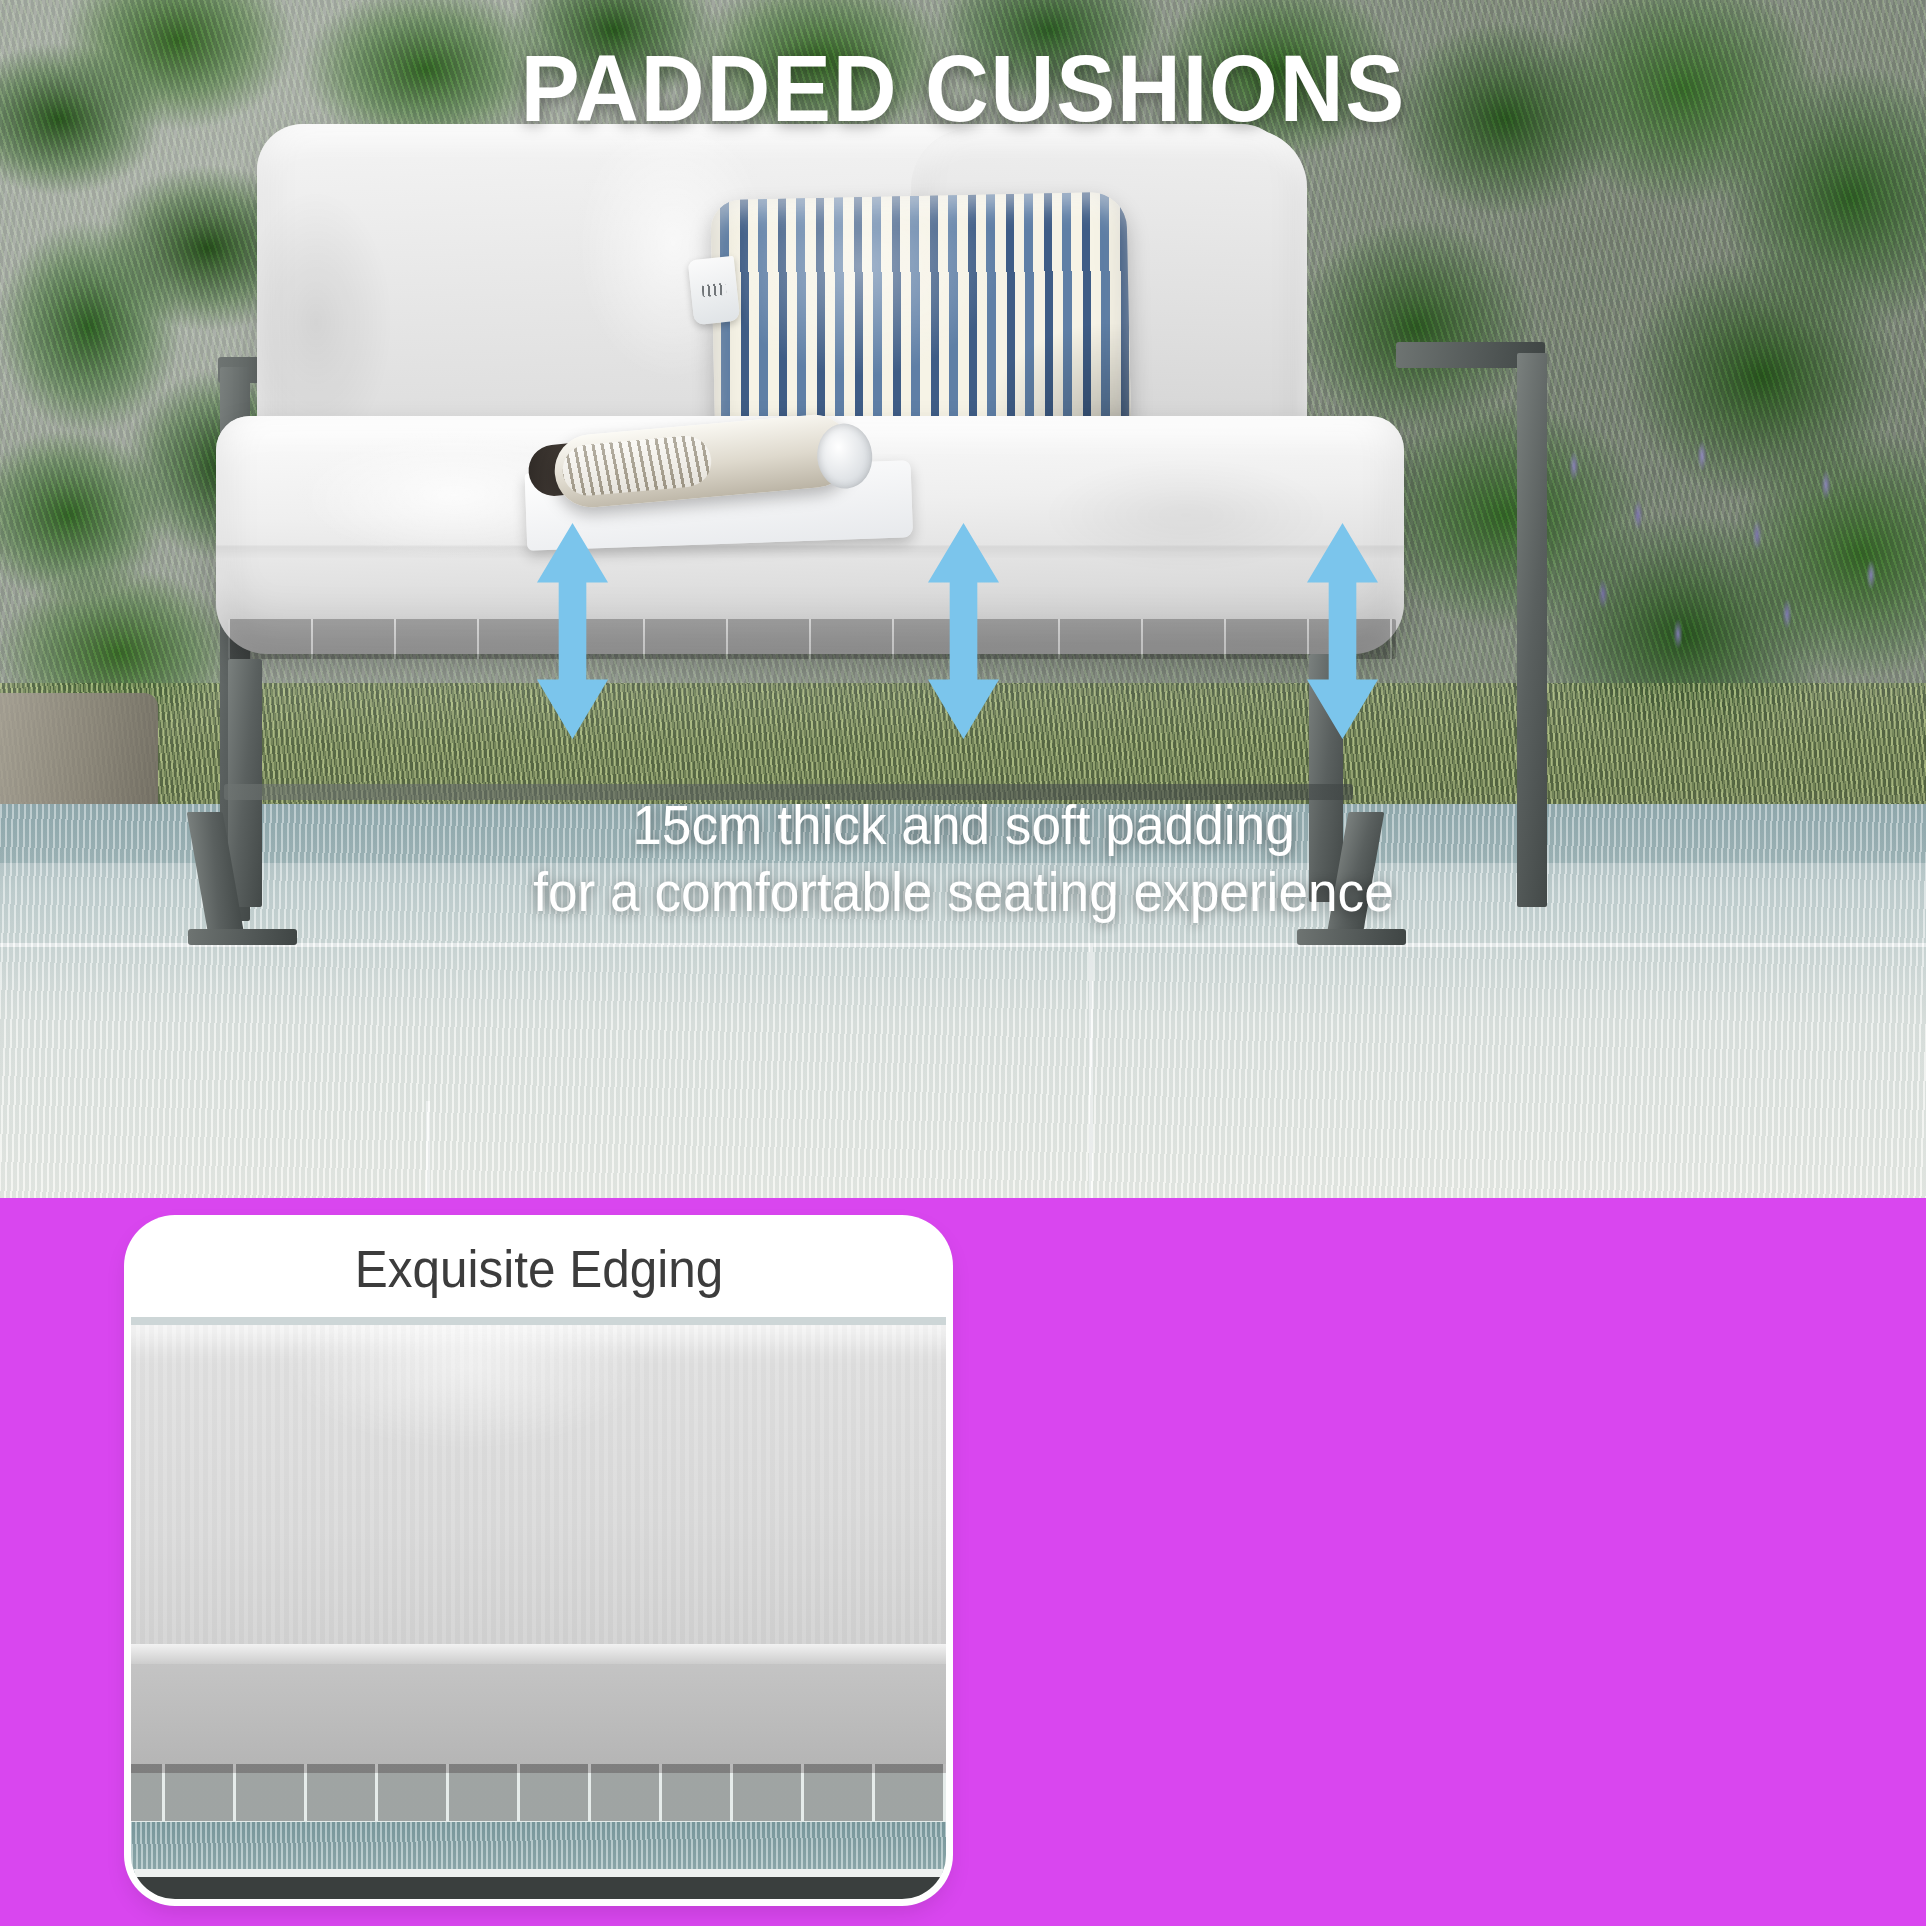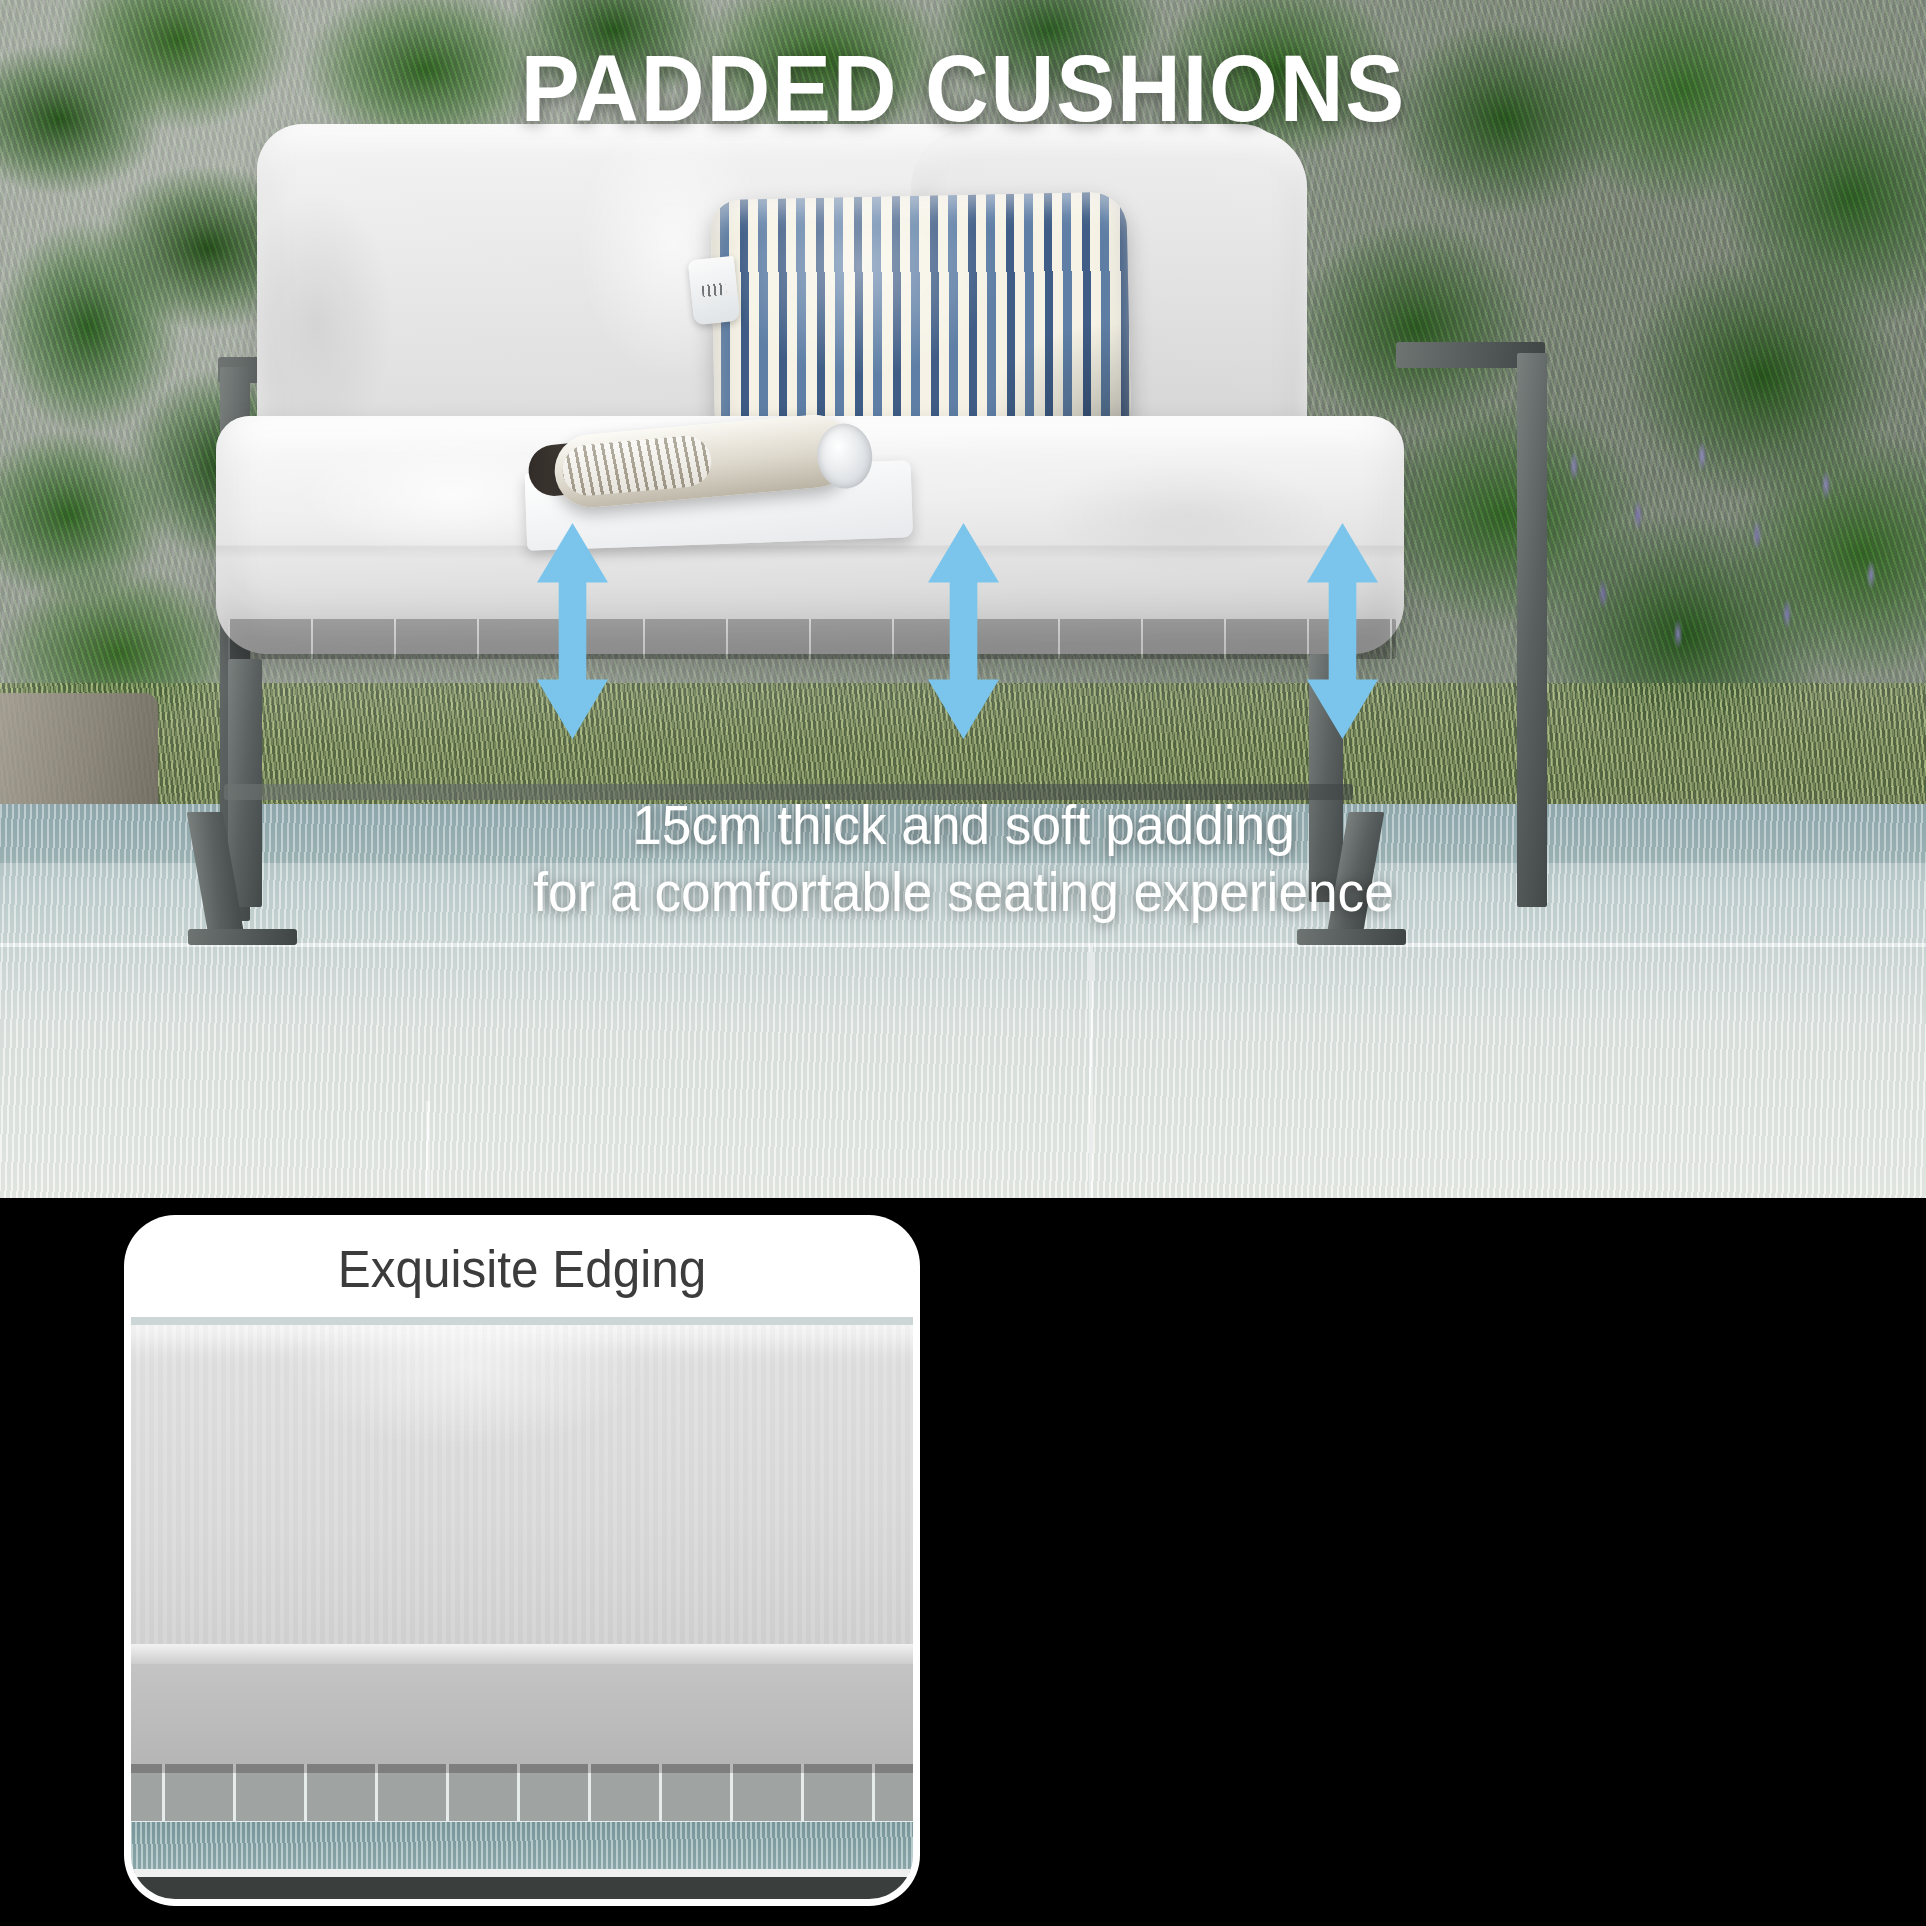--- a/index.html
+++ b/index.html
@@ -1,17 +1,17 @@
 <!DOCTYPE html>
 <html><head>
 <meta charset="utf-8">
 <style>
   html,body{margin:0;padding:0;background:#fff;}
   body{width:1927px;height:1927px;font-family:"Liberation Sans",sans-serif;overflow:hidden;}
-  .stage{position:relative;width:1927px;height:1927px;overflow:hidden;background:#000000;}
+  .stage{position:relative;width:1927px;height:1927px;overflow:hidden;background:#d946ef;}
 
   
   .hero{position:absolute;left:0;top:0;width:1927px;height:1198px;overflow:hidden;}
 
   
   .wall{position:absolute;inset:0;
     background:
       linear-gradient(180deg,#9a9d98 0%,#8e918c 40%,#a4a7a2 100%);
   }
   .wall::after{content:"";position:absolute;inset:0;
@@ -159,21 +159,21 @@
     transform:scaleX(.93);transform-origin:50% 50%;
     text-shadow:0 3px 16px rgba(0,0,0,.42);}
   .hero-sub{position:absolute;left:0;top:792px;width:1927px;text-align:center;
     color:#ffffff;font-size:56px;line-height:1.19;font-weight:normal;
     transform:scaleX(.95);transform-origin:50% 50%;
     text-shadow:0 2px 12px rgba(0,0,0,.45);}
 
   
   .cards{position:absolute;left:0;top:1198px;width:1927px;height:729px;}
   .card{position:absolute;top:24px;width:782px;height:677px;border-radius:44px;overflow:hidden;
-    background:#fff;box-shadow:0 0 0 7px #ffffff, 0 10px 26px rgba(0,0,0,.14);}
+    background:#fff;box-shadow:0 0 0 7px #ffffff, 0 10px 26px rgba(0,0,0,.14);padding-left:33px;}
   .card.left{left:131px;}
   .card.right{left:1014px;}
   .card-head{position:absolute;left:0;top:0;width:100%;height:95px;background:#ffffff;
     display:flex;align-items:center;justify-content:center;}
   .card-title{color:#3c3c3c;font-size:51px;font-weight:normal;transform:scaleX(.97);
     font-family:"Liberation Sans",sans-serif;white-space:nowrap;}
   .card-body{position:absolute;left:0;top:95px;width:100%;height:582px;overflow:hidden;}
 
   
   .cb-left{position:absolute;inset:0;background:linear-gradient(180deg,#cdd6d7 0 6%,#e4ebe9 6% 100%);}

